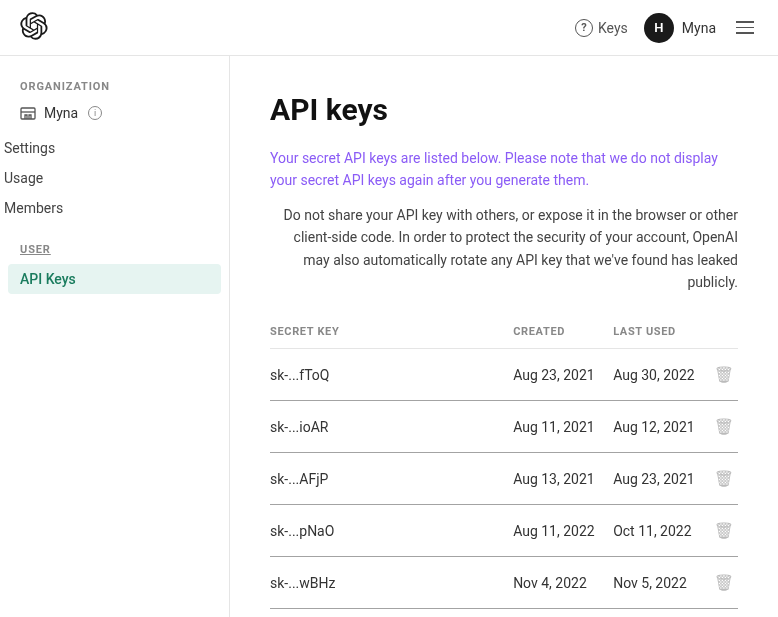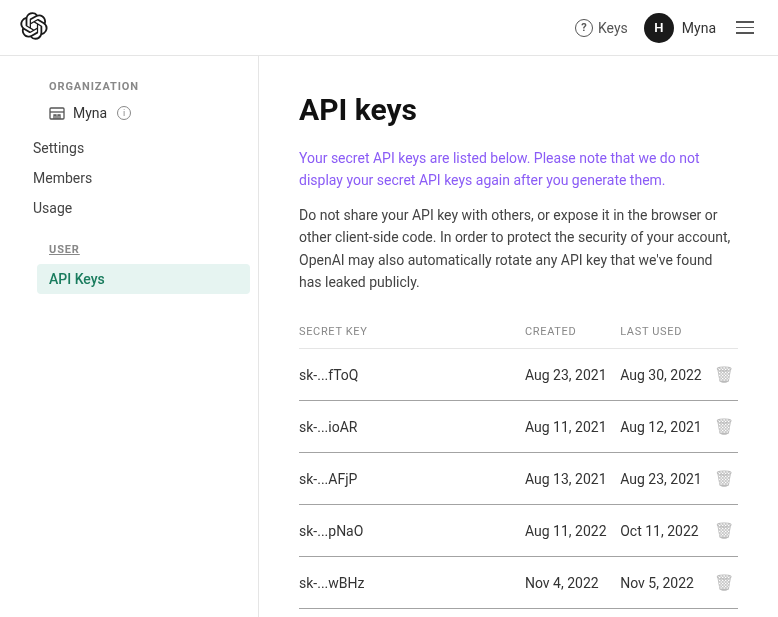--- a/index.html
+++ b/index.html
@@ -81,21 +81,20 @@
       width: 18px;
       height: 1.5px;
       background: #555;
     }
 
     
     .layout {
       display: flex;
       flex: 1;
       overflow: hidden;
-      margin-left: 29px;
     }
 
     
     .sidebar {
       width: 230px;
       flex-shrink: 0;
       border-right: 1px solid #e5e5e5;
       padding: 24px 0;
       background: #fff;
       overflow-y: auto;
@@ -182,34 +181,35 @@
       line-height: 1.6;
       margin-bottom: 12px;
       max-width: 490px;
     }
     .description-warning {
       font-size: 14px;
       color: #444;
       line-height: 1.6;
       margin-bottom: 24px;
       max-width: 490px;
+      text-align: right;
     }
 
     
     .keys-table {
       width: 100%;
       border-collapse: collapse;
     }
     .keys-table thead tr {
       border-bottom: 1px solid #e5e5e5;
     }
     .keys-table th {
       text-align: left;
       font-size: 11px;
-      font-weight: 400;
+      font-weight: 700;
       color: #888;
       letter-spacing: 0.06em;
       text-transform: uppercase;
       padding: 8px 0 10px;
     }
     .keys-table th:last-child {
       width: 30px;
     }
     .keys-table td {
       padding: 16px 0;
@@ -260,22 +260,22 @@
     <div class="sidebar-org-row">
       <svg class="org-icon" viewBox="0 0 16 16" fill="none">
         <rect x="1" y="3" width="14" height="11" rx="1" stroke="#555" stroke-width="1.3"></rect>
         <path d="M5 14V10h2v4M9 14V10h2v4" stroke="#555" stroke-width="1.3"></path>
         <path d="M1 7h14" stroke="#555" stroke-width="1.3"></path>
       </svg>
       <span class="org-name">Myna</span>
       <div class="info-icon">i</div>
     </div>
     <a class="sidebar-nav-item">Settings</a>
+    <a class="sidebar-nav-item">Usage</a>
     <a class="sidebar-nav-item">Members</a>
-    <a class="sidebar-nav-item">Usage</a>
 
     <div class="sidebar-user-section">
       <div class="sidebar-user-label">USER</div>
       <a class="sidebar-nav-item active">API Keys</a>
     </div>
   </aside>
 
   <main class="main">
     <h1 class="page-title">API keys</h1>
     <p class="description">Your secret API keys are listed below. Please note that we do not display your secret API keys again after you generate them.</p>

